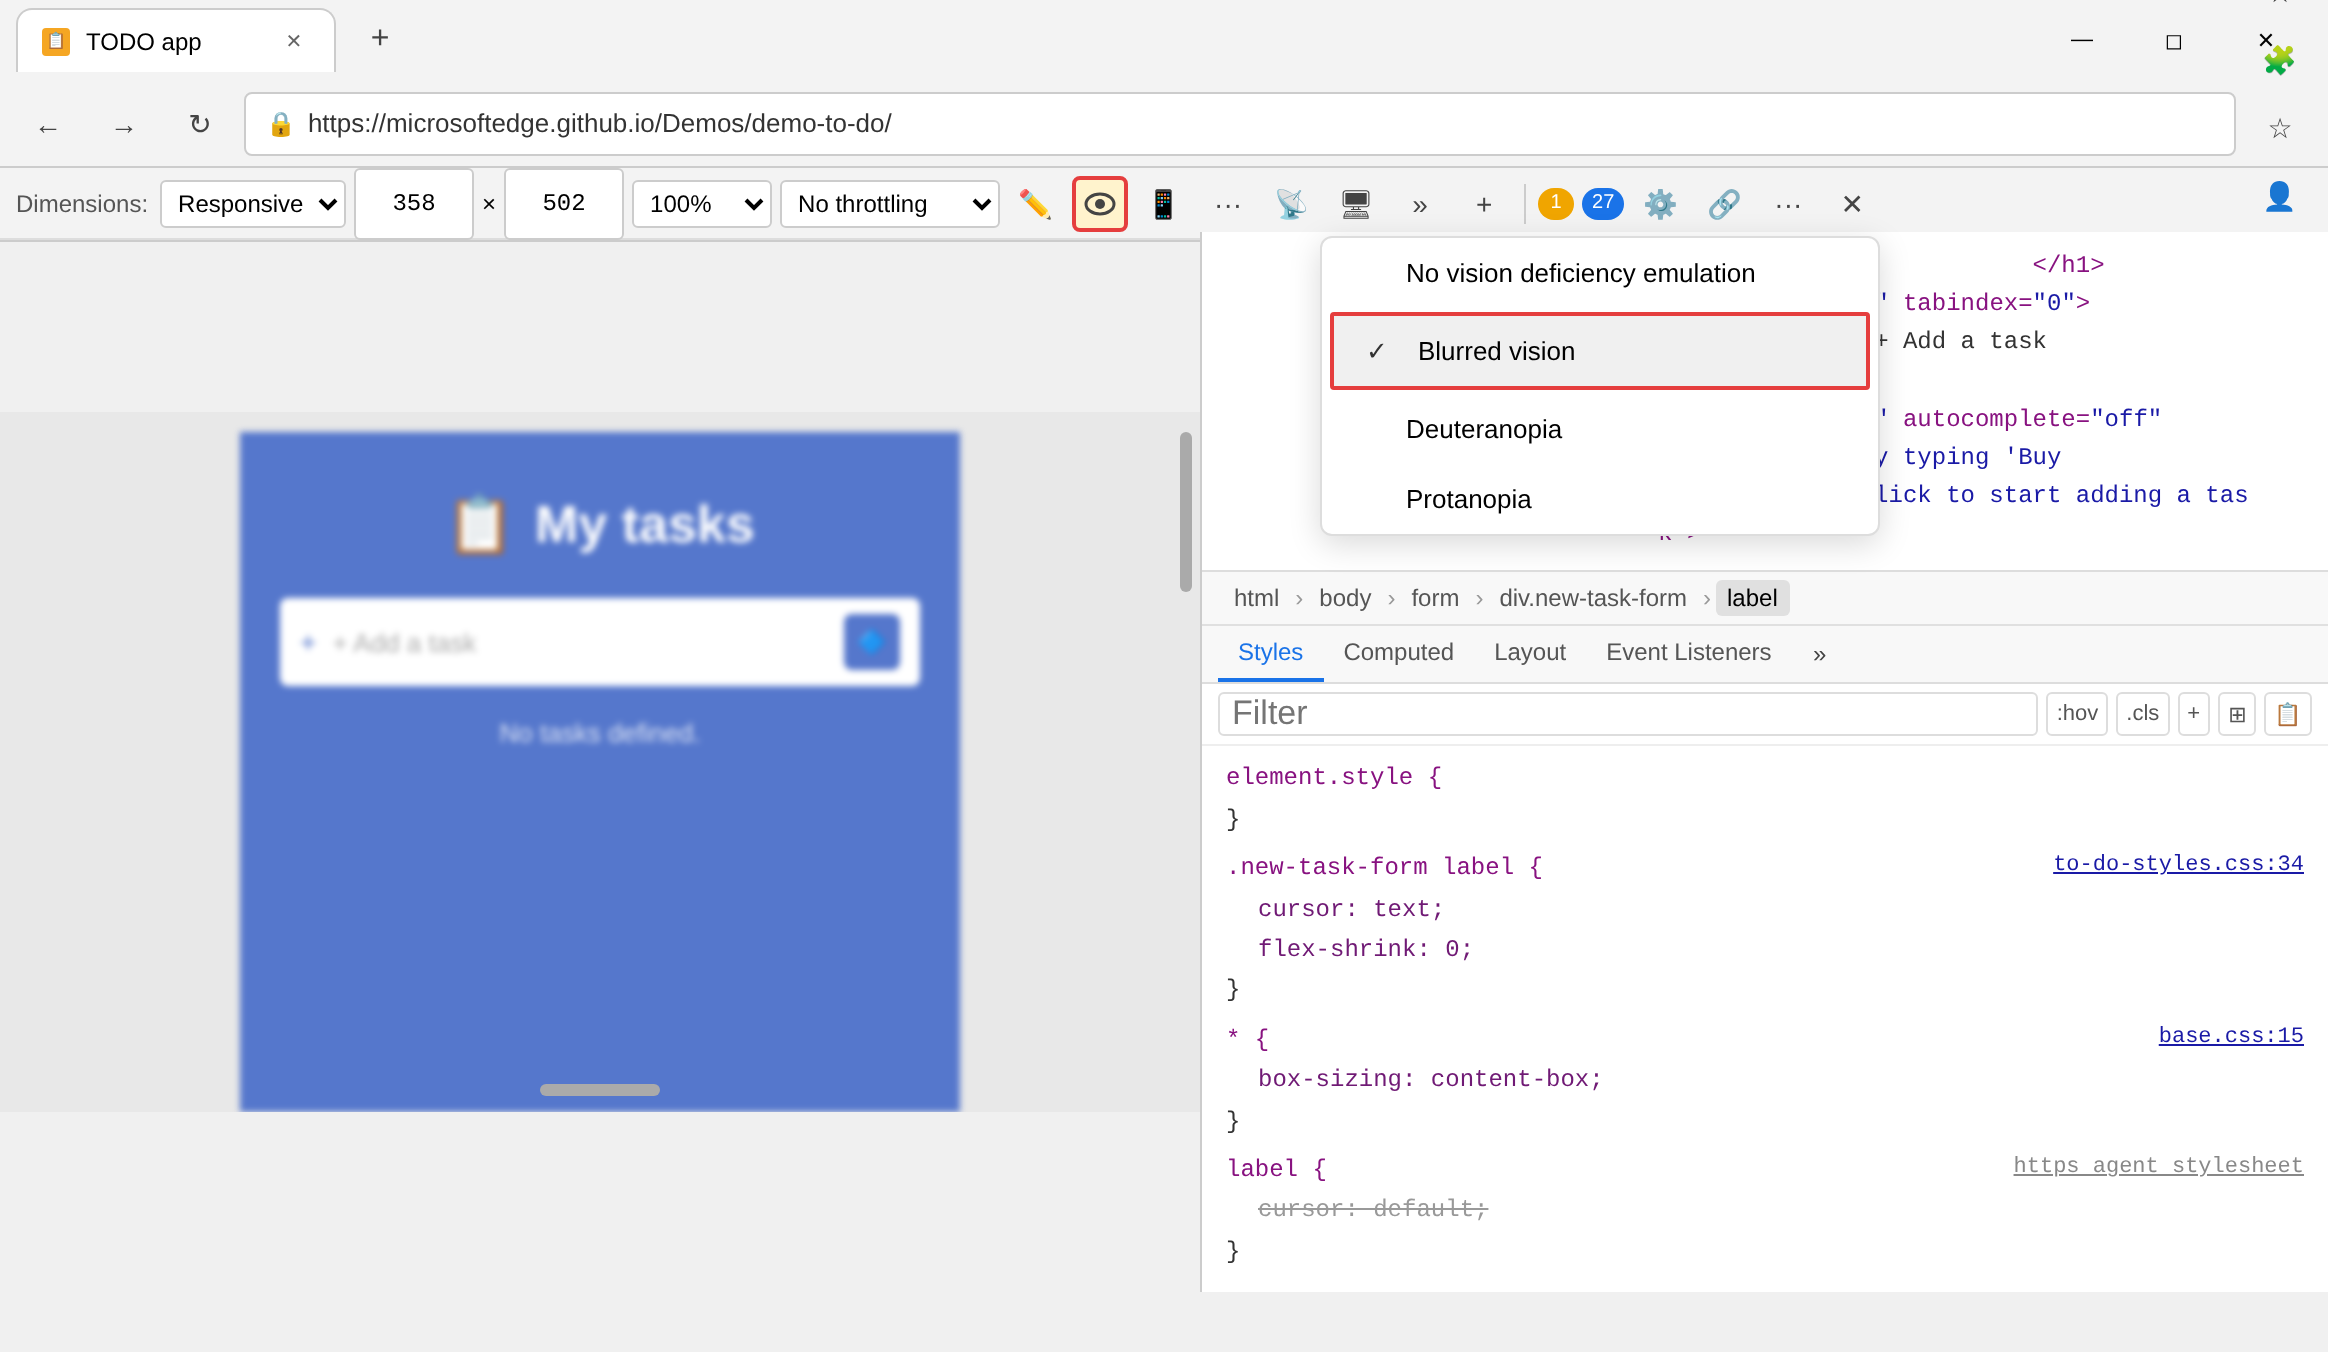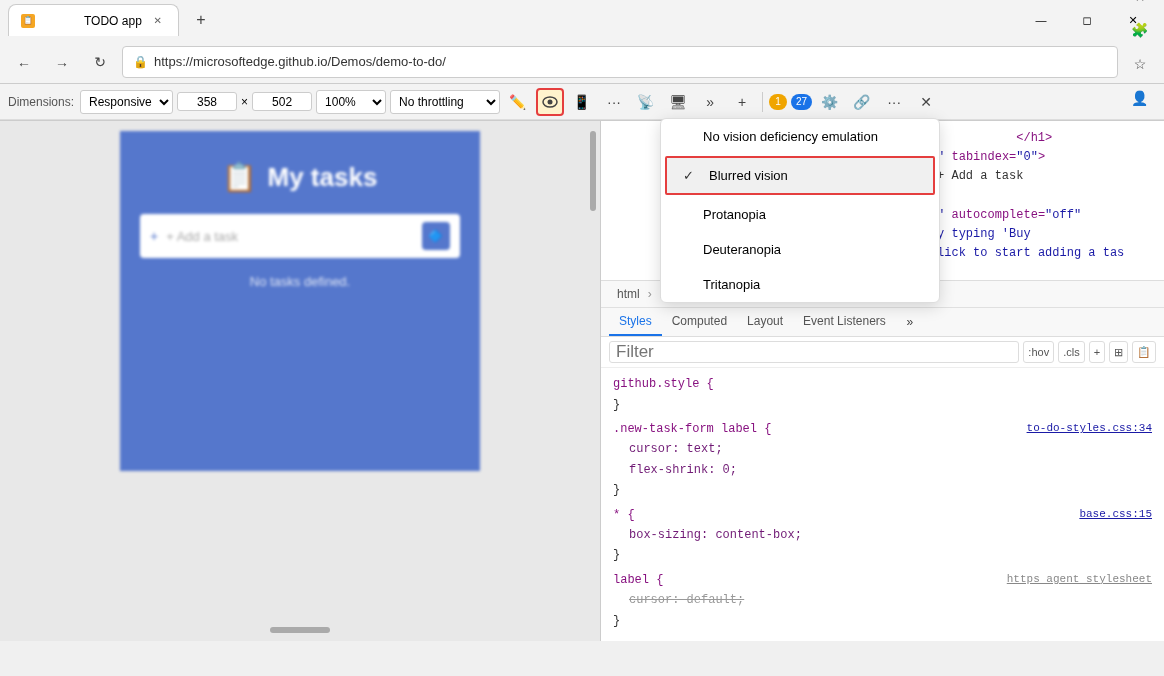--- a/index.html
+++ b/index.html
@@ -7,47 +7,47 @@
 
     
     .browser-chrome { background: #f3f3f3; border-bottom: 1px solid #ccc; }
 
     
     .title-bar { display: flex; align-items: center; height: 40px; padding: 0 8px; background: #f3f3f3; gap: 4px; }
     .window-controls { display: flex; gap: 0; margin-left: auto; }
     .win-btn { width: 46px; height: 40px; display: flex; align-items: center; justify-content: center; border: none; background: transparent; cursor: pointer; font-size: 11px; }
     .tab { display: flex; align-items: center; gap: 8px; padding: 0 12px; height: 32px; background: white; border-radius: 8px 8px 0 0; border: 1px solid #ccc; border-bottom: none; min-width: 160px; max-width: 220px; }
     .tab-icon { width: 14px; height: 14px; background: #f5a623; border-radius: 2px; display: flex; align-items: center; justify-content: center; font-size: 8px; }
-    .tab-label { font-size: 12px; flex: 1; overflow: hidden; text-overflow: ellipsis; white-space: nowrap; margin-left: 41px; }
+    .tab-label { font-size: 12px; flex: 1; overflow: hidden; text-overflow: ellipsis; white-space: nowrap; }
     .tab-close { width: 16px; height: 16px; border-radius: 50%; display: flex; align-items: center; justify-content: center; cursor: pointer; font-size: 10px; color: #666; }
     .new-tab-btn { width: 28px; height: 28px; display: flex; align-items: center; justify-content: center; border-radius: 50%; border: none; background: transparent; cursor: pointer; font-size: 16px; color: #444; margin-left: 4px; }
 
     
     .address-bar { display: flex; align-items: center; height: 44px; padding: 0 8px; gap: 6px; background: #f3f3f3; border-bottom: 1px solid #ccc; }
     .nav-btn { width: 32px; height: 32px; display: flex; align-items: center; justify-content: center; border-radius: 4px; border: none; background: transparent; cursor: pointer; font-size: 14px; color: #444; }
     .address-input { flex: 1; height: 32px; border: 1px solid #ccc; border-radius: 4px; background: white; padding: 0 10px; font-size: 13px; display: flex; align-items: center; color: #333; }
     .address-icon { font-size: 12px; color: #5f6368; margin-right: 6px; }
     .address-text { font-size: 13px; color: #333; }
     .address-actions { display: flex; gap: 2px; flex-direction: column; }
     .addr-action-btn { width: 32px; height: 32px; display: flex; align-items: center; justify-content: center; border-radius: 4px; border: none; background: transparent; cursor: pointer; font-size: 14px; color: #444; }
 
     
     .devtools-toolbar { display: flex; align-items: center; height: 36px; padding: 0 8px; gap: 4px; background: #f3f3f3; border-bottom: 1px solid #ddd; font-size: 12px; }
     .dt-label { color: #555; margin-right: 2px; }
     .dt-select { height: 24px; border: 1px solid #ccc; border-radius: 3px; background: white; padding: 0 4px; font-size: 12px; cursor: pointer; }
-    .dt-input { width: 60px; height: 19px; border: 1px solid #ccc; border-radius: 3px; text-align: center; font-size: 12px; background: white; }
+    .dt-input { width: 60px; height: 36px; border: 1px solid #ccc; border-radius: 3px; text-align: center; font-size: 12px; background: white; font-family: Liberation Mono, monospace; }
     .dt-icon-btn { width: 28px; height: 28px; display: flex; align-items: center; justify-content: center; border-radius: 4px; border: none; background: transparent; cursor: pointer; font-size: 14px; color: #444; }
     .dt-icon-btn.active { background: #fff3cd; border: 2px solid #e53e3e; border-radius: 4px; }
     .dt-separator { width: 1px; height: 20px; background: #ccc; margin: 0 2px; }
     .dt-badge { background: #f0a500; color: white; border-radius: 8px; padding: 0 5px; font-size: 10px; min-width: 18px; height: 16px; display: flex; align-items: center; justify-content: center; }
     .dt-badge-blue { background: #1a73e8; color: white; border-radius: 8px; padding: 0 5px; font-size: 10px; min-width: 18px; height: 16px; display: flex; align-items: center; justify-content: center; }
     .dt-spacer { flex: 1; }
 
     
-    .main-content { display: flex; height: calc(676px - 156px); }
+    .main-content { display: flex; height: calc(676px - 156px); align-items: center; }
 
     
     .viewport { flex: 0 0 600px; background: #e8e8e8; position: relative; overflow: hidden; display: flex; flex-direction: column; }
     .viewport-inner { flex: 1; display: flex; justify-content: center; align-items: flex-start; padding-top: 10px; overflow: hidden; }
     .todo-app { width: 360px; min-height: 340px; background: #5577cc; border-radius: 0; display: flex; flex-direction: column; align-items: center; padding: 30px 20px; filter: blur(1.5px); }
     .todo-header { display: flex; align-items: center; gap: 10px; margin-bottom: 20px; }
     .todo-icon { font-size: 28px; }
     .todo-title { font-size: 26px; font-weight: bold; color: white; }
     .todo-form { display: flex; align-items: center; background: white; border-radius: 4px; padding: 0 10px; width: 100%; height: 44px; gap: 8px; margin-bottom: 16px; }
     .todo-plus { color: #5577cc; font-size: 14px; }
@@ -225,21 +225,21 @@
       <input class="filter-input" placeholder="Filter" style="">
       <button class="filter-btn">:hov</button>
       <button class="filter-btn">.cls</button>
       <button class="filter-btn">+</button>
       <button class="filter-btn">⊞</button>
       <button class="filter-btn">📋</button>
     </div>
 
     <div class="css-code">
       <div class="css-rule">
-        <div><span class="css-selector">github.style {</span></div>
+        <div><span class="css-selector">element.style {</span></div>
         <div><span class="css-brace">}</span></div>
       </div>
       <div class="css-rule">
         <div>
           <span class="css-selector">.new-task-form label {</span>
           <span class="css-link">to-do-styles.css:34</span>
         </div>
         <div><span class="css-prop">cursor: text;</span></div>
         <div><span class="css-prop">flex-shrink: 0;</span></div>
         <div><span class="css-brace">}</span></div>
@@ -268,23 +268,19 @@
   <div class="vision-item">
     <span class="vision-check"></span>
     <span class="vision-label">No vision deficiency emulation</span>
   </div>
   <div class="vision-item selected">
     <span class="vision-check">✓</span>
     <span class="vision-label">Blurred vision</span>
   </div>
   <div class="vision-item">
     <span class="vision-check"></span>
-    <span class="vision-label">Protanopia</span>
+    <span class="vision-label">Deuteranopia</span>
   </div>
   <div class="vision-item">
     <span class="vision-check"></span>
-    <span class="vision-label">Deuteranopia</span>
-  </div>
-  <div class="vision-item">
-    <span class="vision-check"></span>
-    <span class="vision-label">Tritanopia</span>
+    <span class="vision-label">Protanopia</span>
   </div>
 </div>
 
 </body></html>

